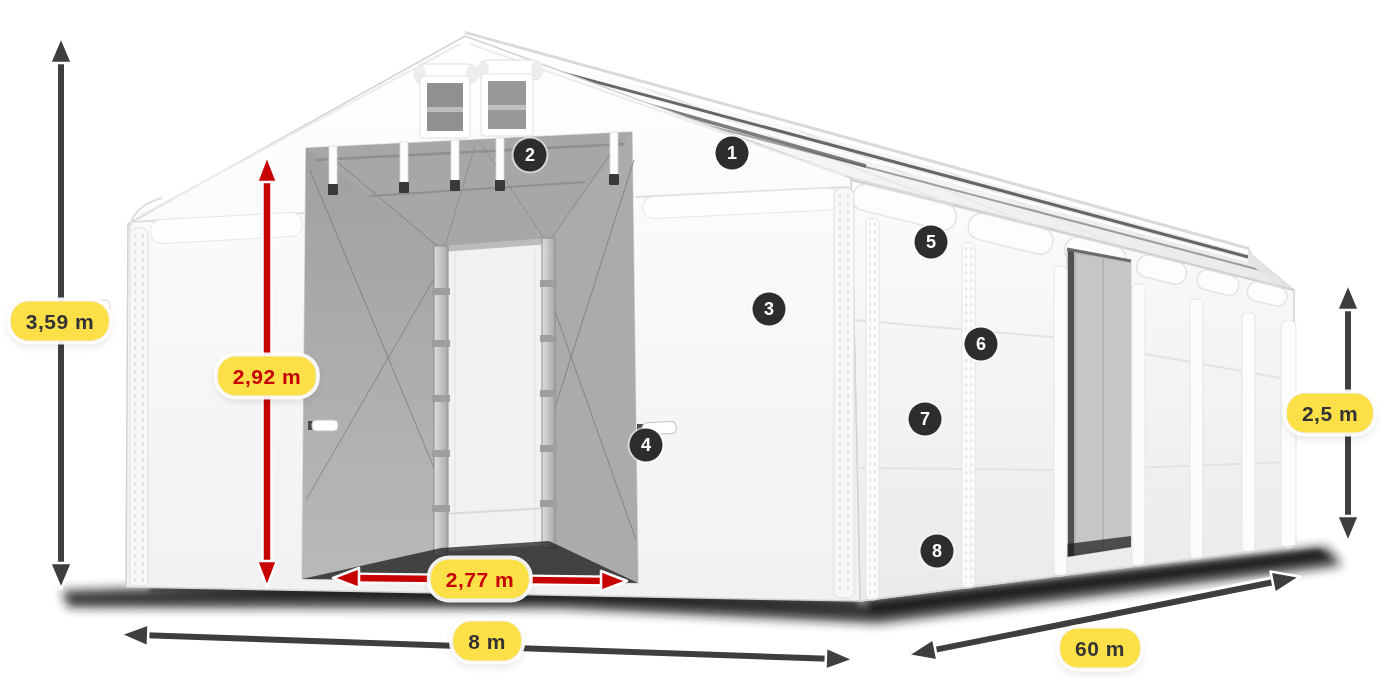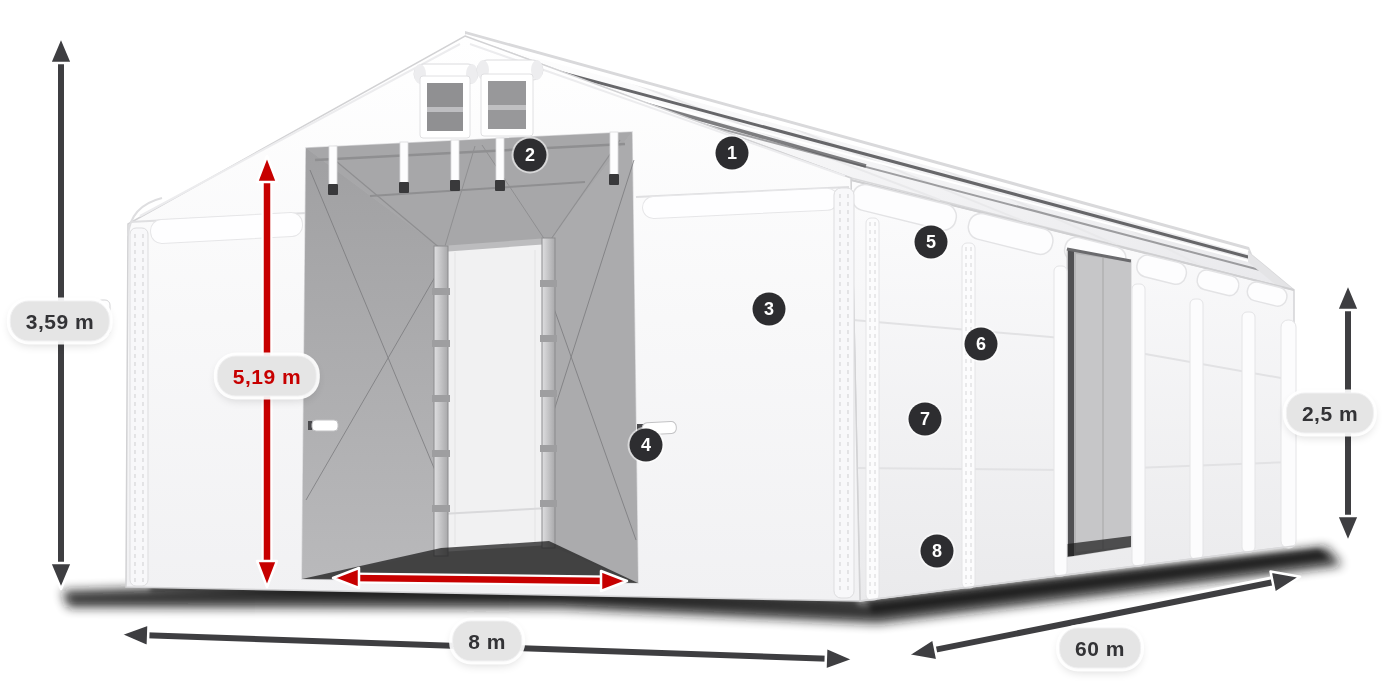--- a/index.html
+++ b/index.html
@@ -3,21 +3,21 @@
 <meta charset="utf-8">
 <style>
   html,body{margin:0;padding:0;background:#fff;}
   .stage{
     position:relative;width:1400px;height:700px;background:#ffffff;
     overflow:hidden;font-family:"Liberation Sans",sans-serif;
   }
   svg.scene{position:absolute;left:0;top:0;}
   .pill{
     position:absolute;transform:translate(-50%,-50%);
-    background:#e5e5e5;color:#333336;font-weight:bold;font-size:21px;line-height:1;
+    background:#fde047;color:#333336;font-weight:bold;font-size:21px;line-height:1;
     padding:9px 15px;border-radius:19px;border:1px solid #f1f1f2;
     box-shadow:0 0 0 3px rgba(255,255,255,.92),0 4px 10px rgba(0,0,0,.14);
     white-space:nowrap;z-index:3;letter-spacing:.5px;
   }
   .pill--red{color:#c70000;}
   .badge{
     position:absolute;transform:translate(-50%,-50%);
     width:33px;height:33px;background:#2d2d30;color:#fff;border-radius:50%;
     display:flex;align-items:center;justify-content:center;
     font-size:18px;font-weight:bold;z-index:4;
@@ -261,21 +261,22 @@
     </g>
     <g>
       <line x1="1348" y1="302" x2="1348" y2="524" stroke="#fff" stroke-width="12" stroke-linecap="round"></line>
       <line x1="1348" y1="304" x2="1348" y2="522" stroke="#3e3e41" stroke-width="6"></line>
       <polygon points="1348,284 1337,310 1359,310" fill="#3e3e41" stroke="#fff" stroke-width="2.5" stroke-linejoin="round"></polygon>
       <polygon points="1348,542 1337,516 1359,516" fill="#3e3e41" stroke="#fff" stroke-width="2.5" stroke-linejoin="round"></polygon>
     </g>
   </svg>
 
   <div class="pill" style="left:60px;top:321px">3,59 m</div>
-  <div class="pill pill--red" style="left:267px;top:376px">5,19 m</div>
+  <div class="pill pill--red" style="left:267px;top:376px">2,92 m</div>
+  <div class="pill pill--red" style="left:480px;top:579px">2,77 m</div>
   <div class="pill" style="left:487px;top:641px">8 m</div>
   <div class="pill" style="left:1100px;top:648px">60 m</div>
   <div class="pill" style="left:1330px;top:413px">2,5 m</div>
 
   <div class="badge" style="left:732px;top:153px">1</div>
   <div class="badge" style="left:530px;top:155px">2</div>
   <div class="badge" style="left:769px;top:309px">3</div>
   <div class="badge" style="left:646px;top:445px">4</div>
   <div class="badge" style="left:931px;top:242px">5</div>
   <div class="badge" style="left:981px;top:344px">6</div>

